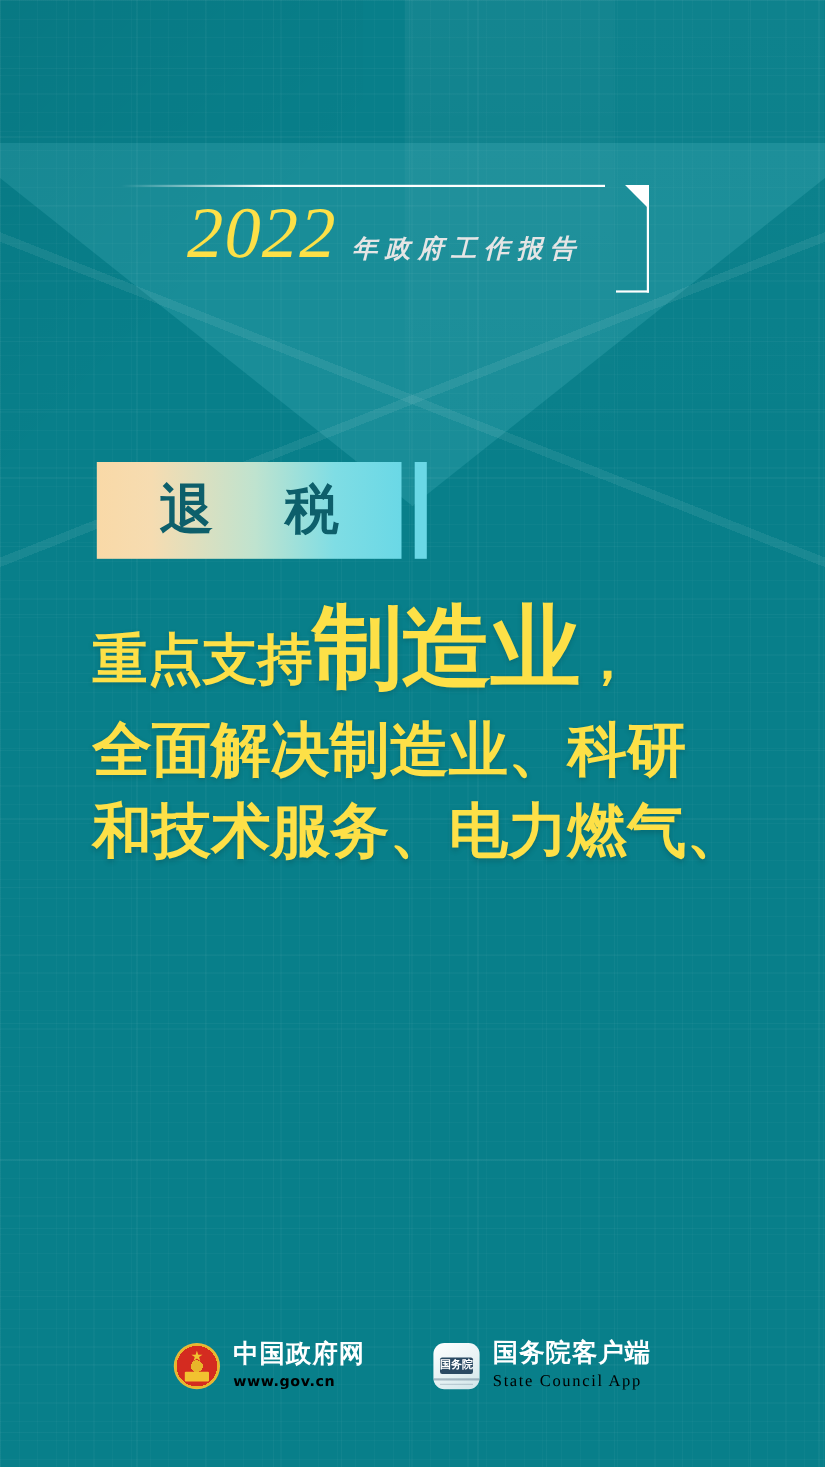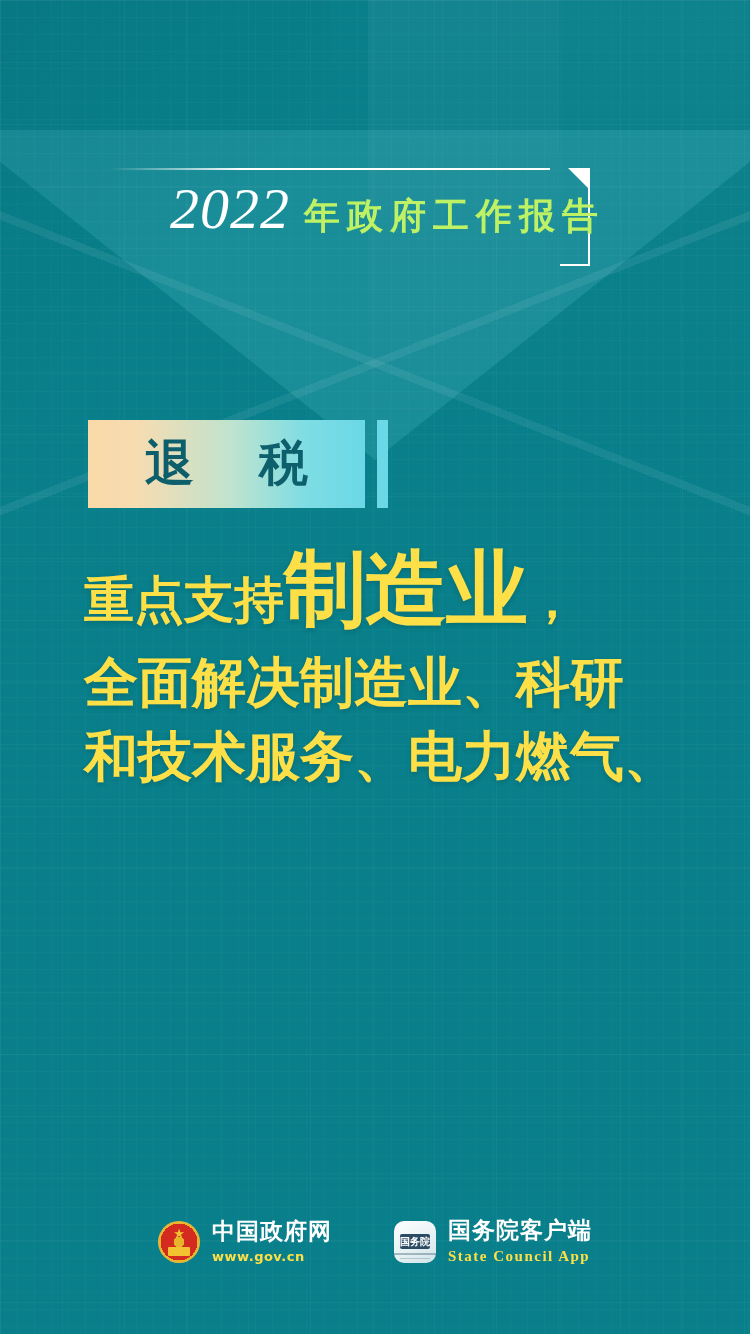--- a/index.html
+++ b/index.html
@@ -88,32 +88,33 @@
     clip-path:polygon(100% 0, 100% 100%, 0 0);
   }
   .header .title{
     position:absolute;left:60px;top:12px;
     display:flex;align-items:baseline;white-space:nowrap;
     color:#ffffff;
   }
   .year{
     font-family:"Liberation Serif","DejaVu Serif",serif;
     font-style:italic;
-    font-size:58px;
+    font-size:66px;
     line-height:1;
     letter-spacing:1px;
-    color:#ffffff;
+    color:#fde047;
   }
   .titletext{
     font-family:"DejaVu Sans","Liberation Sans",sans-serif;
     font-weight:bold;
-    font-size:36px;
+    font-size:23px;
     letter-spacing:7px;
     margin-left:14px;
-    color:#bef264;
+    color:#e5e5e5;
+    font-style:italic;
   }
 
   
   .badge-row{
     position:absolute;left:88px;top:420px;
     display:flex;align-items:center;height:88px;
   }
   .badge{
     width:277px;height:88px;
     background:linear-gradient(to right,#f9d9a7 0%, #f6dcb1 18%, #bfe3cf 52%, #7fdde4 78%, #6ad8e6 100%);
@@ -176,25 +177,25 @@
     position:absolute;left:50%;bottom:7px;transform:translateX(-50%);
     width:22px;height:9px;background:#f2c230;border-radius:1px;
   }
   .ftext{display:flex;flex-direction:column;line-height:1;}
   .fcn{
     font-family:"DejaVu Sans","Liberation Sans",sans-serif;
     font-weight:bold;font-size:23px;color:#ffffff;letter-spacing:1px;
   }
   .fen{
     font-family:"DejaVu Sans","Liberation Sans",sans-serif;
-    font-weight:bold;font-size:13px;color:#fde047;letter-spacing:.5px;margin-top:7px;
+    font-weight:bold;font-size:13px;color:#000000;letter-spacing:.5px;margin-top:7px;
   }
   .fen.serif{
     font-family:"Liberation Serif","DejaVu Serif",serif;
-    font-weight:bold;font-size:15px;letter-spacing:1.5px;
+    font-weight:normal;font-size:15px;letter-spacing:1.5px;
   }
   .appicon{
     width:42px;height:42px;border-radius:10px;flex:none;
     background:linear-gradient(150deg,#ffffff 0%, #e7f2f4 55%, #cfe4e8 100%);
     display:flex;align-items:center;justify-content:center;
     position:relative;overflow:hidden;
   }
   .appicon .inner{
     width:30px;height:15px;border-radius:2px;background:#2b4a63;
     color:#ffffff;font-size:10px;font-weight:bold;line-height:15px;text-align:center;

